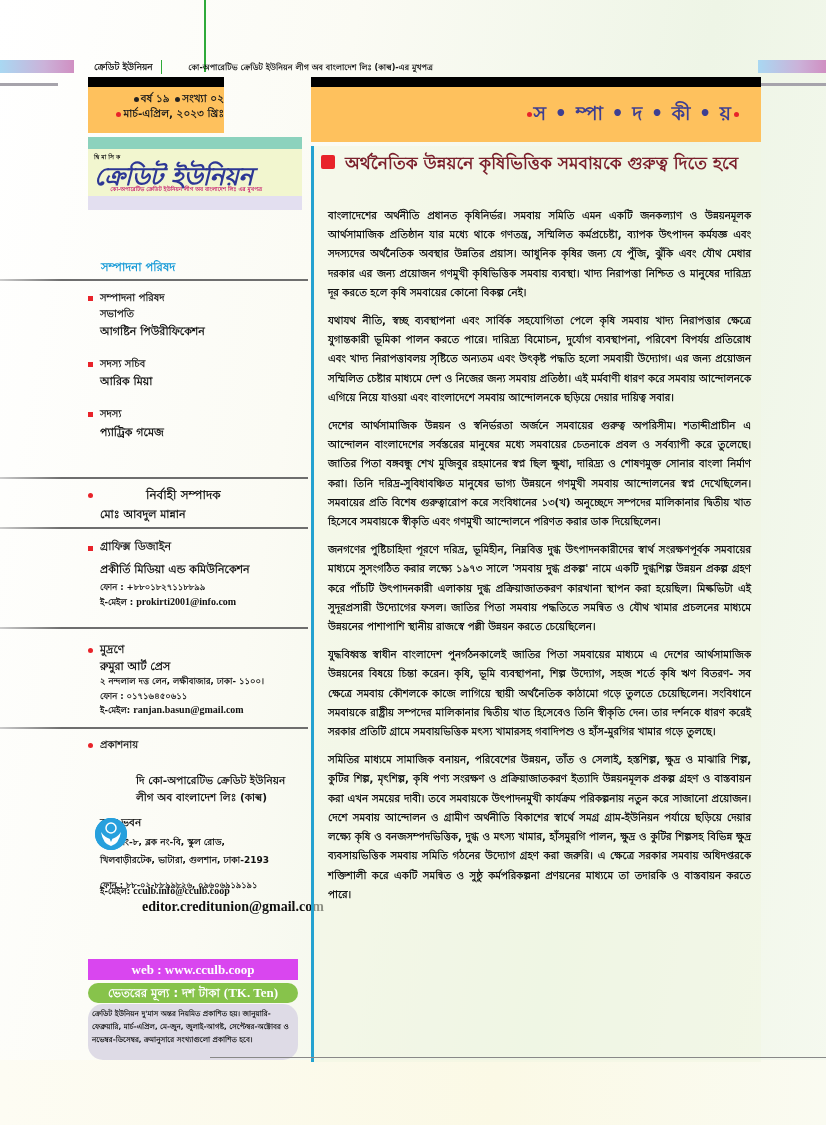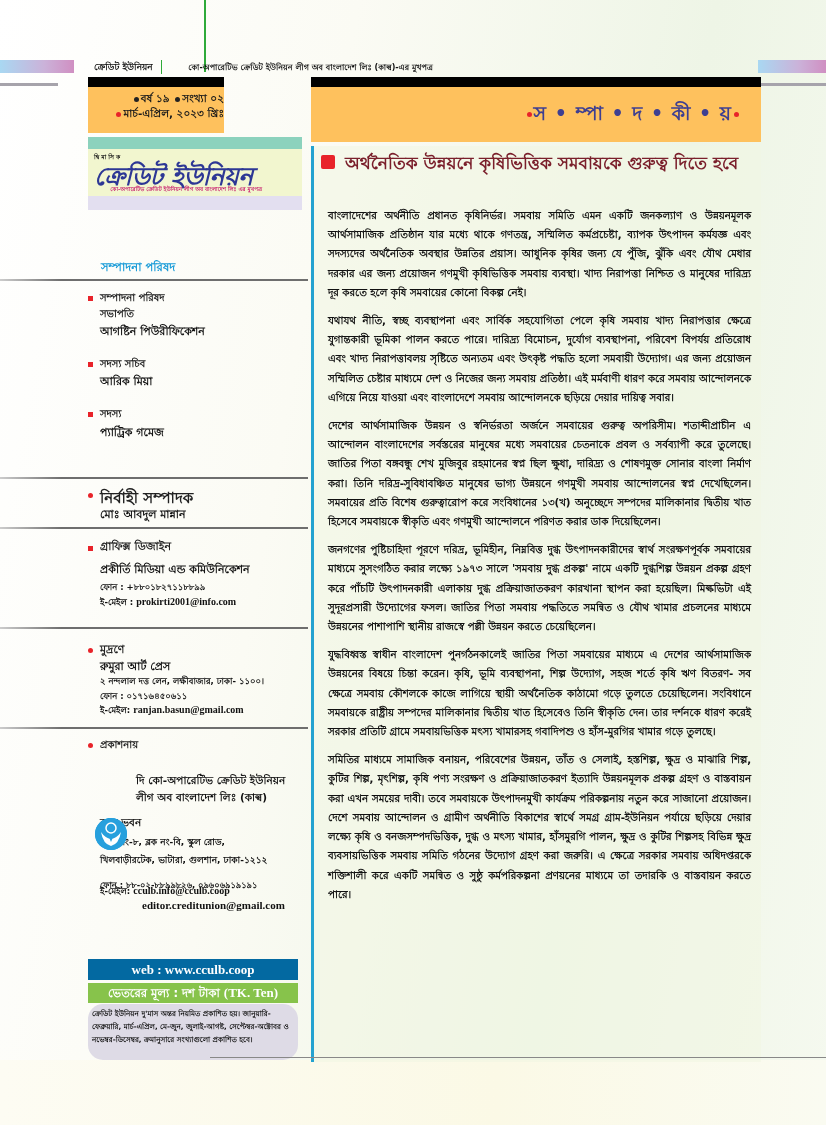--- a/index.html
+++ b/index.html
@@ -61,22 +61,22 @@
   .sb-bullet.round { border-radius: 50%; }
   .sb-role { position: absolute; left: 12px; font-size: 10px; font-weight: bold; color: #222; white-space: nowrap; }
   .sb-name { position: absolute; left: 12px; font-size: 11px; font-weight: bold; color: #111; white-space: nowrap; }
   .sb-small { position: absolute; left: 12px; font-size: 8.5px; font-weight: bold; color: #111; white-space: nowrap; }
   .mono-email { font-family: "Liberation Serif", serif; font-size: 10px; }
 
   
   .pub-logo { position: absolute; left: 95px; top: 818px; width: 32px; height: 32px; border-radius: 50%; background: #27a0dd; }
   .pub-logo svg { display: block; }
 
-  .web-band { position: absolute; left: 88px; top: 959px; width: 210px; height: 21px; background: #0369a1; color: #fff; font-family: "Liberation Serif", serif; font-weight: bold; font-size: 13px; text-align: center; line-height: 21px; }
-  .price-band { position: absolute; left: 88px; top: 983px; width: 210px; height: 20px; background: #87c34b; color: #fff; font-weight: bold; font-size: 11.5px; text-align: center; line-height: 20px; }
+  .web-band { position: absolute; left: 88px; top: 959px; width: 210px; height: 21px; background: #d946ef; color: #fff; font-family: "Liberation Serif", serif; font-weight: bold; font-size: 13px; text-align: center; line-height: 21px; }
+  .price-band { position: absolute; left: 88px; top: 983px; width: 210px; height: 20px; background: #87c34b; color: #fff; font-weight: bold; font-size: 11.5px; text-align: center; line-height: 20px; border-radius: 10px; }
   .price-band .tk { font-family: "Liberation Serif", serif; font-size: 13px; }
   .note-box { position: absolute; left: 88px; top: 1004px; width: 210px; height: 56px; background: #dedbe6; padding: 3px 4px; border-radius: 15px; }
   .note-box p { font-size: 7.2px; font-weight: bold; line-height: 13px; color: #111; }
   .bottom-line { position: absolute; left: 210px; top: 1057px; width: 616px; height: 1px; background: #888; }
 
   
   .content { position: absolute; left: 311px; top: 146px; width: 450px; height: 916px; background: rgba(240,245,225,0.55); }
   .content .cyan-border { position: absolute; left: 0; top: 0; width: 3px; height: 916px; background: #23a2d0; }
   .headline { position: absolute; left: 10px; top: 4px; width: 420px; }
   .headline .sq { position: absolute; left: 0; top: 5px; width: 14px; height: 14px; background: #e8232a; border-radius: 2px; }
@@ -148,21 +148,21 @@
 
     <span class="sb-bullet" style="top:124px;"></span>
     <span class="sb-role" style="top:118px;">সদস্য</span>
     <span class="sb-name" style="top:136px;">প্যাট্রিক গমেজ</span>
   </div>
 
   <div class="hrule" style="top:222px; width:308px; background:linear-gradient(90deg,#ccc,#6e6e6e 20%,#6e6e6e);"></div>
 
   <div class="sb-block" style="top:230px;">
     <span class="sb-bullet round" style="top:8px;"></span>
-    <span class="sb-role" style="top:1px; font-size:15px;">নির্বাহী সম্পাদক</span>
+    <span class="sb-role" style="top:1px; font-size:12px;margin-left:46px;">নির্বাহী সম্পাদক</span>
     <span class="sb-name" style="top:21px;">মোঃ আবদুল মান্নান</span>
   </div>
 
   <div class="hrule" style="top:272px; width:308px; background:linear-gradient(90deg,#ccc,#6e6e6e 20%,#6e6e6e);"></div>
 
   <div class="sb-block" style="top:282px;">
     <span class="sb-bullet" style="top:9px;"></span>
     <span class="sb-role" style="top:1px; font-size:11px;">গ্রাফিক্স ডিজাইন</span>
     <span class="sb-name" style="top:24px;">প্রকীর্তি মিডিয়া এন্ড কমিউনিকেশন</span>
     <span class="sb-small" style="top:44px;">ফোন : +৮৮০১৮২৭১১৮৮৯৯</span>
@@ -188,27 +188,27 @@
 
   <div class="hrule" style="top:472px; width:308px; background:linear-gradient(90deg,#ccc,#6e6e6e 20%,#6e6e6e);"></div>
 
   <div class="sb-block" style="top:480px;">
     <span class="sb-bullet round" style="top:8px;"></span>
     <span class="sb-role" style="top:2px;">প্রকাশনায়</span>
     <span class="sb-name" style="top:38px; left:48px; font-size:10.5px;">দি কো-অপারেটিভ ক্রেডিট ইউনিয়ন</span>
     <span class="sb-name" style="top:55px; left:48px; font-size:10.5px;">লীগ অব বাংলাদেশ লিঃ (কাল্ব)</span>
     <span class="sb-name" style="top:80px; left:12px; font-size:10.5px;">কাল্ব ভবন</span>
     <span class="sb-small" style="top:100px; font-size:9px;">বাড়ী নং-৮, ব্লক নং-বি, স্কুল রোড,</span>
-    <span class="sb-small" style="top:118px; font-size:9px;">খিলবাড়ীরটেক, ভাটারা, গুলশান, ঢাকা-১২১২</span>
+    <span class="sb-small" style="top:118px; font-size:9px;">খিলবাড়ীরটেক, ভাটারা, গুলশান, ঢাকা-2193</span>
     <span class="sb-small" style="top:144px; font-size:8.3px;">ফোন : ৮৮-০২-৮৮৯৯৮২৬, ০৯৬০৬৯১৯১৯১</span>
     <span class="sb-small" style="top:150px;">
       <span>ই-মেইল:</span>
       <span class="mono-email">cculb.info@cculb.coop</span>
     </span>
-    <span class="sb-small mono-email" style="top:164px; left:54px; font-size:11px;">editor.creditunion@gmail.com</span>
+    <span class="sb-small mono-email" style="top:164px; left:54px; font-size:14px;">editor.creditunion@gmail.com</span>
   </div>
 </div>
 
 <div class="pub-logo">
   <svg width="32" height="32" viewBox="0 0 32 32">
     <circle cx="16" cy="16" r="16" fill="#27a0dd"></circle>
     <circle cx="16" cy="10" r="5" fill="none" stroke="#fff" stroke-width="1.5"></circle>
     <path d="M6 14 Q8 26 16 28 Q24 26 26 14 Q22 20 16 21 Q10 20 6 14Z" fill="#fff"></path>
     <path d="M13 15 L16 22 L19 15" fill="none" stroke="#27a0dd" stroke-width="1.5"></path>
   </svg>

